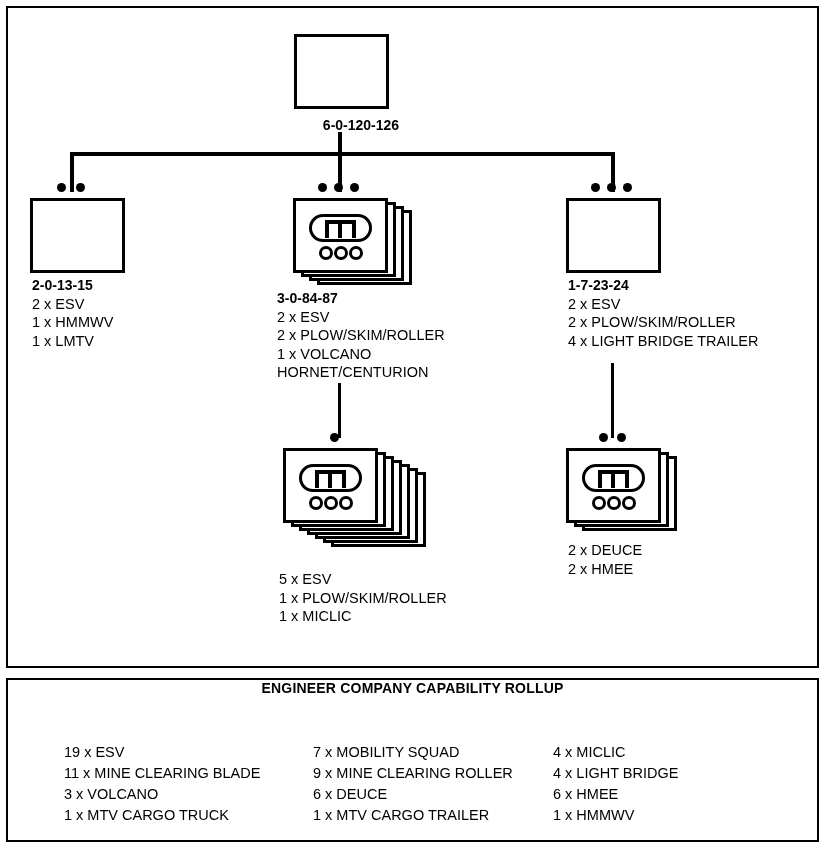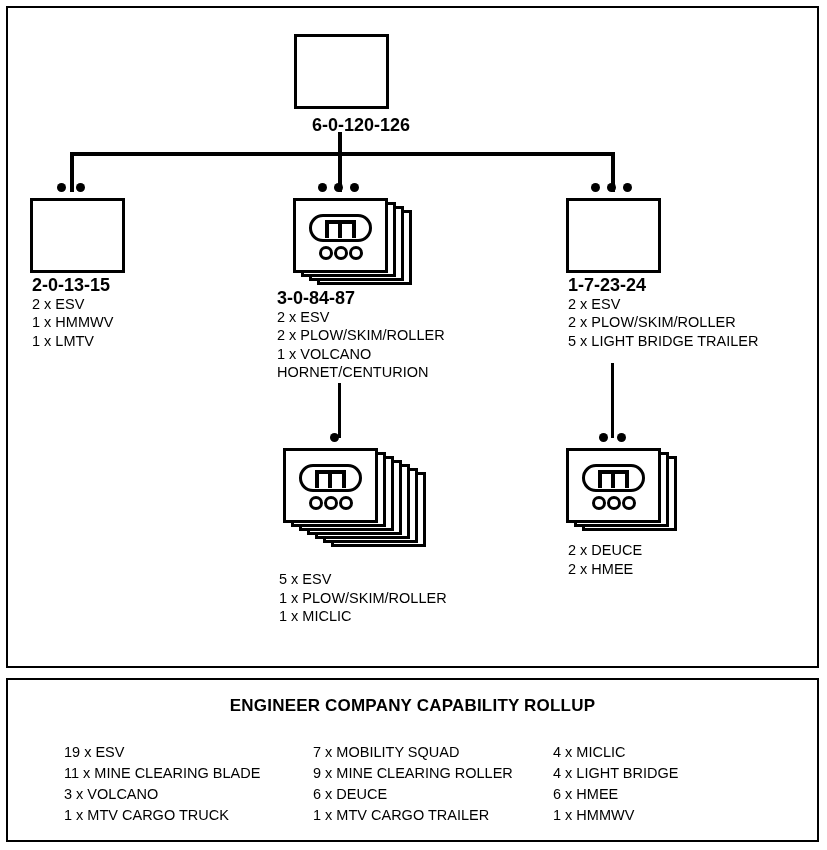--- a/index.html
+++ b/index.html
@@ -102,35 +102,35 @@
 
   
   .label-block {
     position: absolute;
     font-size: 14.5px;
     line-height: 18.5px;
     white-space: nowrap;
   }
   .label-block .uic {
     font-weight: bold;
-    font-size: 18px;
+    font-size: 14px;
   }
   .label-block .li {
     font-weight: normal;
   }
 
   
   #rollup-title {
     position: absolute;
-    top: 16px;
+    top: 0;
     left: 0;
     width: 100%;
     text-align: center;
     font-weight: bold;
-    font-size: 17px;
+    font-size: 14px;
     letter-spacing: 0.2px;
   }
   .rollup-col {
     position: absolute;
     top: 62px;
     font-size: 14.5px;
     line-height: 21px;
     white-space: nowrap;
   }
   #rollup-col-1 { left: 56px; }
@@ -233,21 +233,21 @@
       <div class="ebar" style="left:59px;top:22px;width:4px;height:18px;"></div>
       <div class="wheel" style="left:26px;top:48px;width:14px;height:14px;"></div>
       <div class="wheel" style="left:41px;top:48px;width:14px;height:14px;"></div>
       <div class="wheel" style="left:56px;top:48px;width:14px;height:14px;"></div>
     </div>
   </div>
   <div class="label-block" style="left:560px; top:268px;">
     <div class="uic">1-7-23-24</div>
     <div class="li">2 x ESV</div>
     <div class="li">2 x PLOW/SKIM/ROLLER</div>
-    <div class="li">5 x LIGHT BRIDGE TRAILER</div>
+    <div class="li">4 x LIGHT BRIDGE TRAILER</div>
   </div>
 
   <div class="line" style="left:330px; top:375px; width:3px; height:55px;"></div>
 
   <div class="echelon" style="left:322px; top:425px;">
     <div class="dot"></div>
   </div>
   <div class="unit" style="left:275px; top:440px;">
     <div class="sym-wrap" style="width:155px;height:100px;">
       <div class="sym sym-stack" style="left:48px;top:24px;width:95px;height:75px;"></div>

